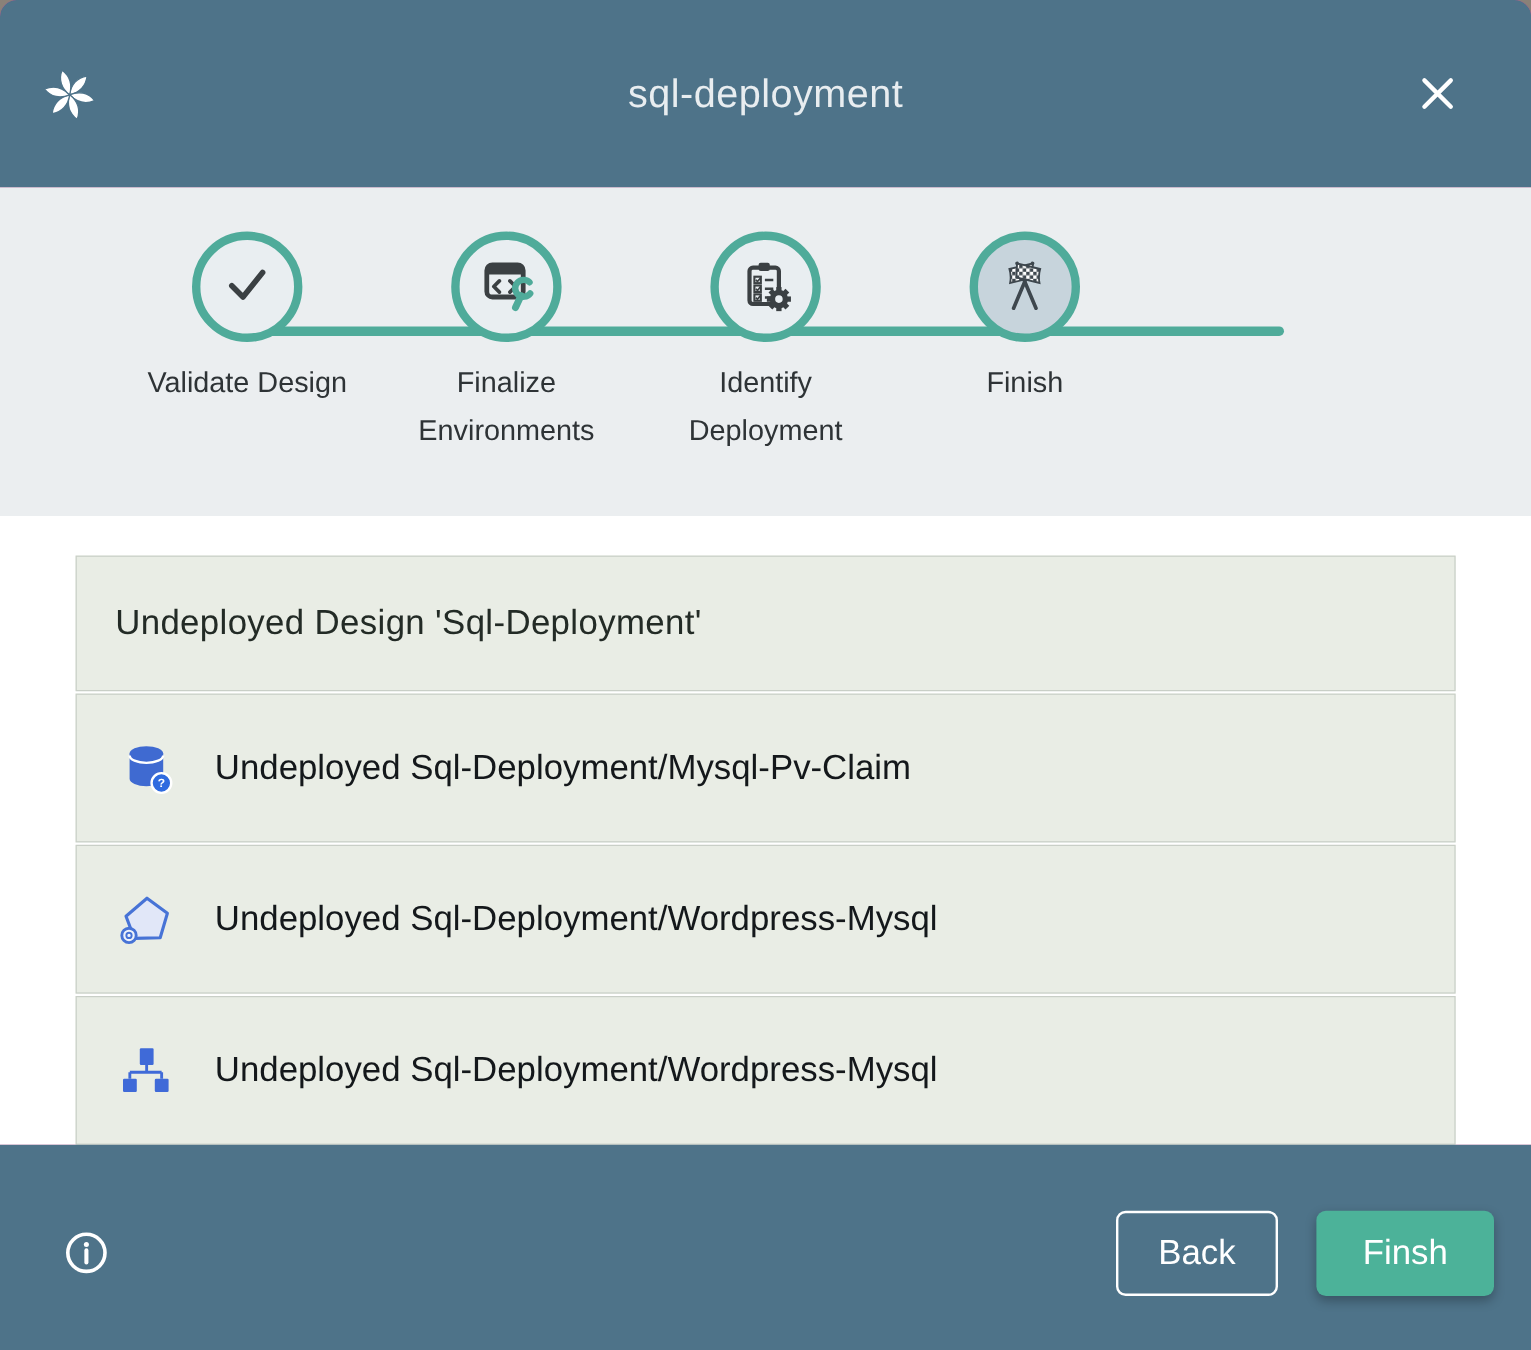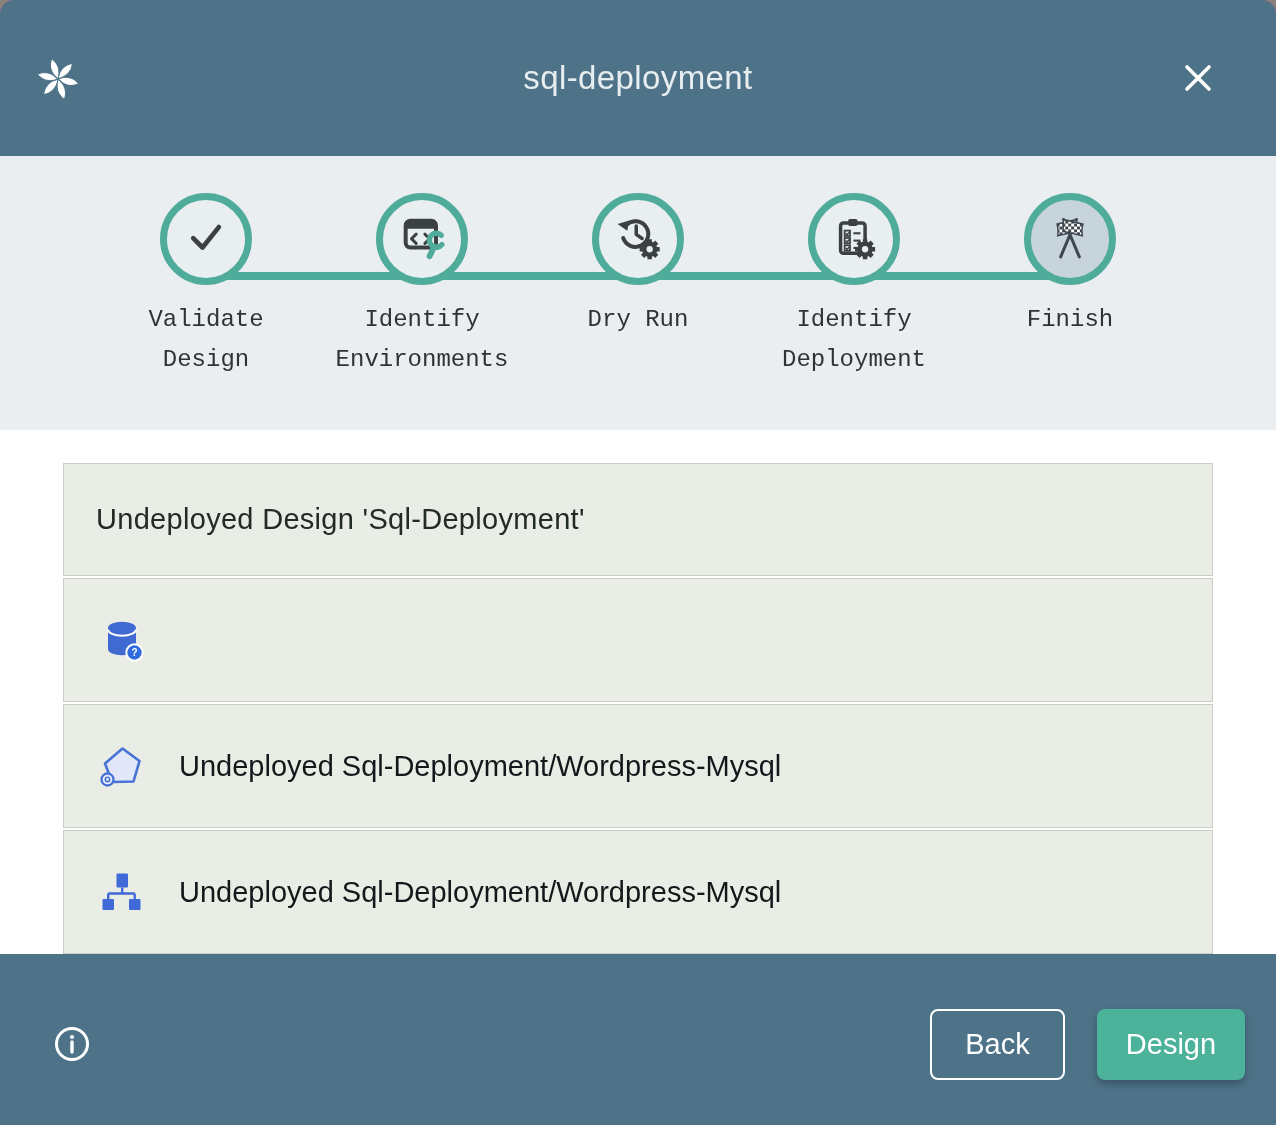--- a/index.html
+++ b/index.html
@@ -17,21 +17,21 @@
     position:relative;display:flex;align-items:center;justify-content:center;
   }
   .logo{position:absolute;left:33px;top:54px;width:50px;height:50px;}
   .title{color:#e8edf0;font-size:33px;letter-spacing:.4px;}
   .close-btn{
     position:absolute;right:52px;top:50%;transform:translateY(-50%);
     background:none;border:none;padding:6px;cursor:pointer;line-height:0;
   }
   
   .stepper{height:274px;flex:0 0 auto;background:#ebeef0;}
-  .steps-wrap{width:1080px;margin:0 auto;position:relative;padding-top:37px;font-family:Liberation Mono, monospace;}
+  .steps-wrap{width:1080px;margin:0 auto;position:relative;padding-top:37px;}
   .connector{
     position:absolute;top:116px;left:108px;right:108px;height:8px;
     background:#4fab9a;border-radius:4px;
   }
   .steps-row{display:grid;grid-template-columns:repeat(5,216px);}
   .step{display:flex;flex-direction:column;align-items:center;position:relative;z-index:1;}
   .circle{
     width:92px;height:92px;border-radius:50%;box-sizing:border-box;
     background:#e9eef1;border:7px solid #4fab9a;
     display:flex;align-items:center;justify-content:center;
@@ -124,45 +124,23 @@
                 <rect x="10" y="10" width="26" height="23" rx="4" fill="#e9eef1" stroke="#3b4043" stroke-width="3.4"></rect>
                 <path d="M10 14 a4 4 0 0 1 4-4 h18 a4 4 0 0 1 4 4 v3 h-26 z" fill="#3b4043"></path>
                 <path d="M19 21.5 l-4 4 4 4 M26.5 21.5 l4 4 -4 4" stroke="#3b4043" stroke-width="2.6" fill="none" stroke-linecap="round" stroke-linejoin="round"></path>
                 <g stroke="#4fab9a" fill="none" stroke-linecap="round">
                   <path d="M40.5 22.5 A6 6 0 1 0 41 30.5" stroke-width="4.6"></path>
                   <path d="M34.5 32 L30.5 40.5" stroke-width="5"></path>
                 </g>
               </svg>
             </span>
           </div>
-          <div class="step-label">Identify Environments</div>
-        </div>
-
-        <div class="step">
-          <div class="circle">
-            <span>
-              <svg viewBox="0 0 48 48" width="56" height="56">
-                <path d="M14.3 13.4 A11 11 0 1 1 11.3 24.8" stroke="#3b4043" stroke-width="3.4" fill="none" stroke-linecap="round"></path>
-                <polygon points="6.5,12.8 16.5,9.8 14.8,18.6" fill="#3b4043"></polygon>
-                <path d="M22.5 14.5 V21.8 L27.5 25.3" stroke="#3b4043" stroke-width="3" fill="none" stroke-linecap="round" stroke-linejoin="round"></path>
-                <g transform="translate(34,34.5)">
-                  <g fill="#3b4043">
-                    <rect x="-1.9" y="-8.6" width="3.8" height="17.2"></rect>
-                    <rect x="-1.9" y="-8.6" width="3.8" height="17.2" transform="rotate(45)"></rect>
-                    <rect x="-1.9" y="-8.6" width="3.8" height="17.2" transform="rotate(90)"></rect>
-                    <rect x="-1.9" y="-8.6" width="3.8" height="17.2" transform="rotate(135)"></rect>
-                    <circle r="6.6"></circle>
-                  </g>
-                  <circle r="2.7" fill="#e9eef1"></circle>
-                </g>
-              </svg>
-            </span>
-          </div>
-          <div class="step-label">Dry Run</div>
-        </div>
+          <div class="step-label">Finalize Environments</div>
+        </div>
+
 
         <div class="step">
           <div class="circle">
             <span>
               <svg viewBox="0 0 48 48" width="56" height="56">
                 <rect x="12.5" y="12" width="21" height="26" rx="2.5" fill="#e9eef1" stroke="#3b4043" stroke-width="3"></rect>
                 <rect x="19" y="8.5" width="8" height="6" rx="1.5" fill="#3b4043"></rect>
                 <g stroke="#3b4043" fill="none">
                   <rect x="16" y="18.5" width="4.6" height="4.6" stroke-width="1.5"></rect>
                   <path d="M17 20.8 l1.2 1.2 2-2.4" stroke-width="1.2"></path>
@@ -224,20 +202,21 @@
       <div class="row item-row">
         <span class="row-icon">
           <svg viewBox="0 0 48 48" width="48" height="48">
             <path d="M10 12 v21 a14 6.2 0 0 0 28 0 v-21" fill="#3f6ad1"></path>
             <ellipse cx="24" cy="12" rx="14" ry="6.2" fill="#3f6ad1"></ellipse>
             <path d="M10 13.5 a14 6.2 0 0 0 28 0" stroke="#ffffff" stroke-width="2" fill="none"></path>
             <circle cx="36.5" cy="36.5" r="8.2" fill="#2f6bdf" stroke="#ffffff" stroke-width="2"></circle>
             <text x="36.5" y="40" font-size="10" fill="#ffffff" text-anchor="middle" font-family="Liberation Sans, sans-serif" font-weight="bold">?</text>
           </svg>
         </span>
+        <span>Undeployed Sql-Deployment/Mysql-Pv-Claim</span>
       </div>
 
       <div class="row item-row">
         <span class="row-icon">
           <svg viewBox="0 0 48 48" width="48" height="48">
             <path d="M24.5 6.5 L41.5 19 L35.5 39.5 L14 40 L7 21.5 Z" fill="#e1e7f8" stroke="#4773d6" stroke-width="2.6" stroke-linejoin="round"></path>
             <circle cx="9.5" cy="37.5" r="6" fill="#eef2fb" stroke="#4773d6" stroke-width="2.4"></circle>
             <circle cx="9.5" cy="37.5" r="2.2" fill="none" stroke="#4773d6" stroke-width="1.6"></circle>
           </svg>
         </span>
@@ -266,16 +245,16 @@
       <span>
         <svg viewBox="0 0 40 40" width="40" height="40">
           <circle cx="20" cy="20" r="15.5" stroke="#ffffff" stroke-width="3" fill="none"></circle>
           <circle cx="20" cy="13" r="2.1" fill="#ffffff"></circle>
           <path d="M20 18 V28" stroke="#ffffff" stroke-width="3.4" stroke-linecap="round"></path>
         </svg>
       </span>
     </button>
     <div class="spacer"></div>
     <button class="btn btn-back">Back</button>
-    <button class="btn btn-finish">Design</button>
+    <button class="btn btn-finish">Finsh</button>
   </footer>
 
 </div>
 
 </body></html>

